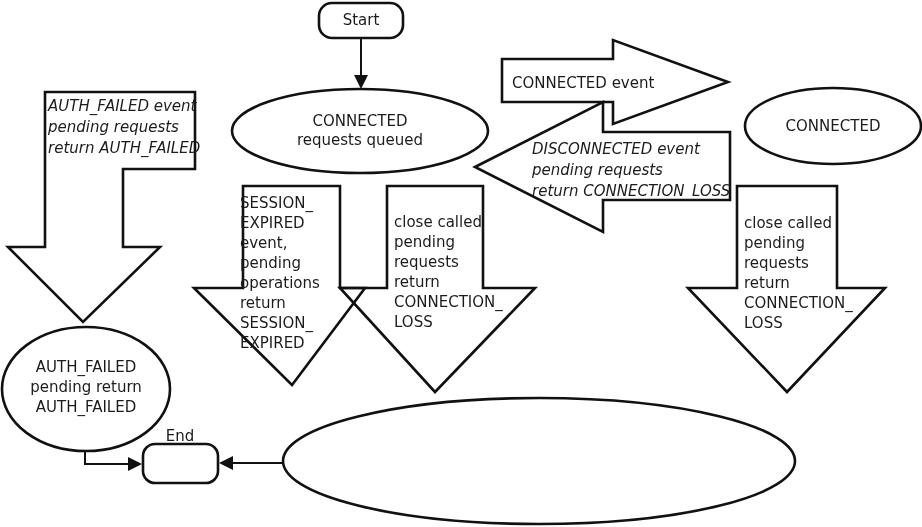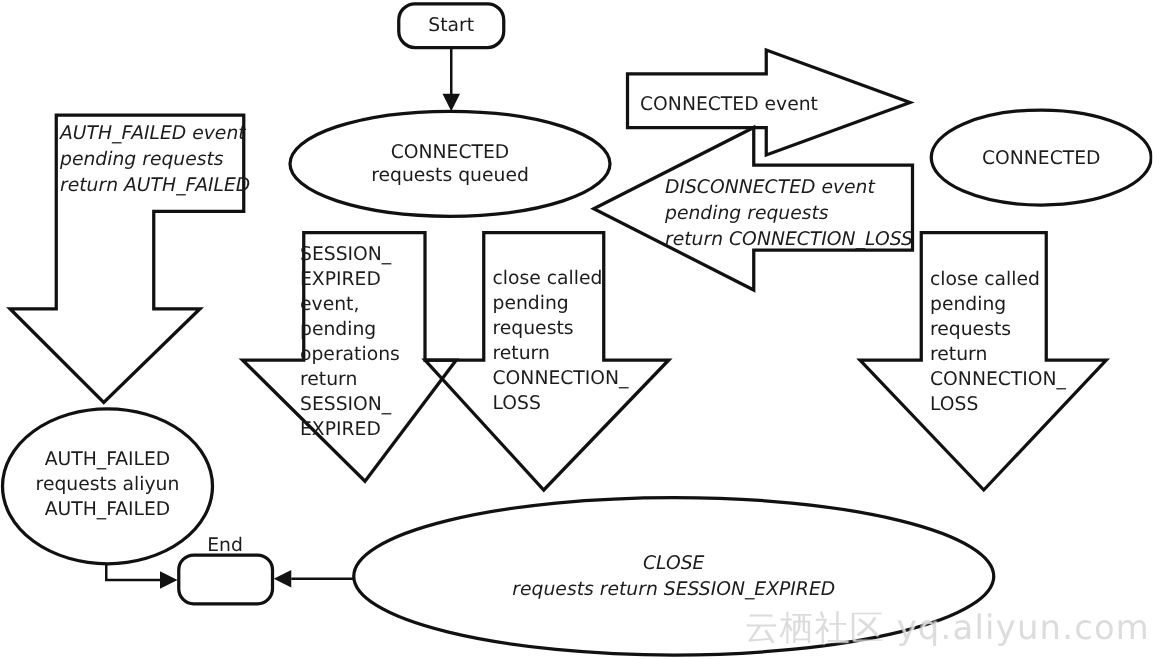--- a/index.html
+++ b/index.html
@@ -101,23 +101,20 @@
 LOSS</div>
 
   <div class="lbl" style="left:744px;top:213px;">close called
 pending
 requests
 return
 CONNECTION_
 LOSS</div>
 
   <div class="lbl center" style="left:86px;top:387px;">AUTH_FAILED
-requests aliyun
+pending return
 AUTH_FAILED</div>
 
-  <div class="lbl center lh21" style="left:539px;top:461px;">CLOSE
-requests return SESSION_EXPIRED</div>
 
   <div class="lbl center" style="left:180px;top:436px;">End</div>
 
-  <div class="watermark">云栖社区 yq.aliyun.com</div>
 
 </div>
 
 </body></html>

